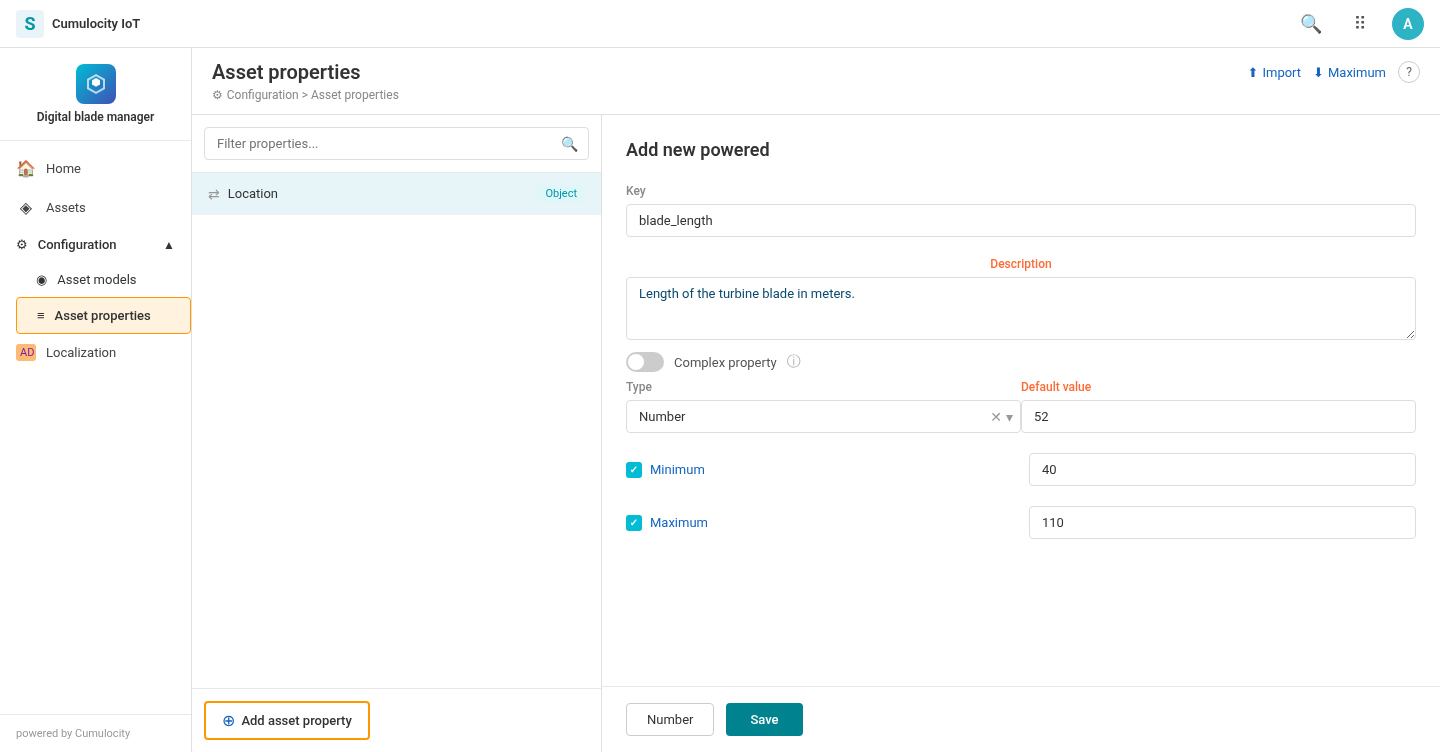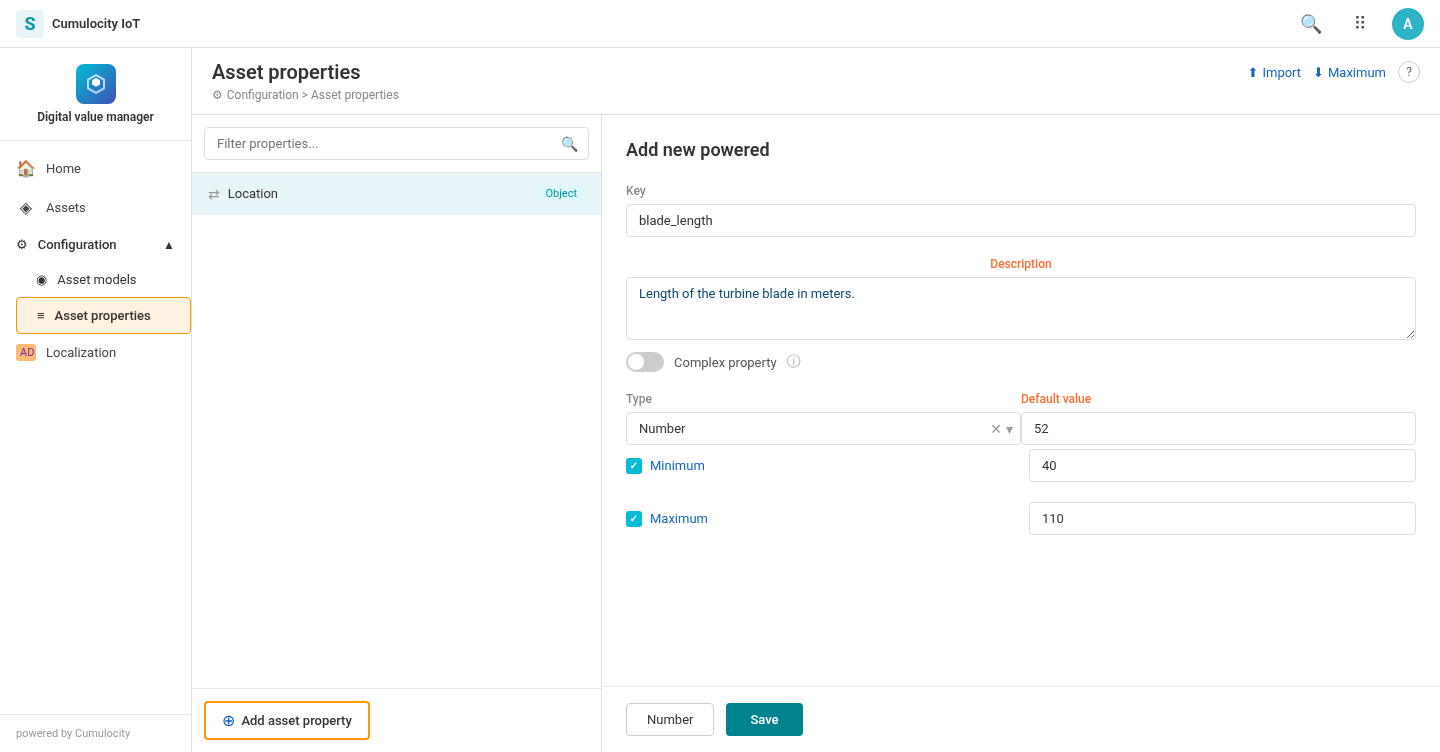--- a/index.html
+++ b/index.html
@@ -199,37 +199,37 @@
       border: 1px solid #ddd;
       border-radius: 4px;
       font-size: 13px; color: #0c4a6e;
       outline: none;
       resize: vertical;
       min-height: 60px;
       width: 100%;
     }
 
     
-    .toggle-row { display: flex; align-items: center; gap: 10px; margin-bottom: 20px; }
+    .toggle-row { display: flex; align-items: center; gap: 10px; margin-bottom: 8px; }
     .toggle-switch {
       width: 38px; height: 20px;
       background: #ccc; border-radius: 10px;
       position: relative; cursor: pointer;
     }
     .toggle-knob {
       width: 16px; height: 16px;
       background: white; border-radius: 50%;
       position: absolute; top: 2px; left: 2px;
       transition: left 0.2s;
     }
     .toggle-label { font-size: 13px; color: #555; }
     .info-icon { font-size: 14px; color: #aaa; cursor: pointer; }
 
     
-    .type-row { display: flex; margin-bottom: 4px; align-items: flex-start; }
+    .type-row { display: flex; margin-bottom: 20px; align-items: flex-start; }
     .type-group { flex: 1; }
     .default-value-group { flex: 1; }
     .select-wrap { position: relative; }
     .form-select {
       width: 100%;
       padding: 8px 12px;
       border: 1px solid #ddd;
       border-radius: 4px;
       font-size: 13px; color: #333;
       outline: none;
@@ -303,21 +303,21 @@
 <div class="main-layout">
 
   <div class="sidebar">
     <div class="sidebar-brand">
       <div class="brand-icon">
         <svg viewBox="0 0 24 24">
           <path d="M12 2L3 7v10l9 5 9-5V7L12 2zm0 2.3l7 3.9v7.6l-7 3.9-7-3.9V8.2l7-3.9z" opacity="0.7"></path>
           <path d="M12 6l-4 2.2v4.4l4 2.2 4-2.2V8.2L12 6z"></path>
         </svg>
       </div>
-      <span class="brand-name">Digital value manager</span>
+      <span class="brand-name">Digital blade manager</span>
     </div>
 
     <div class="sidebar-nav">
       <div class="nav-item">
         <span class="nav-item-icon">🏠</span>
         <span>Home</span>
       </div>
       <div class="nav-item">
         <span class="nav-item-icon">◈</span>
         <span>Assets</span>

